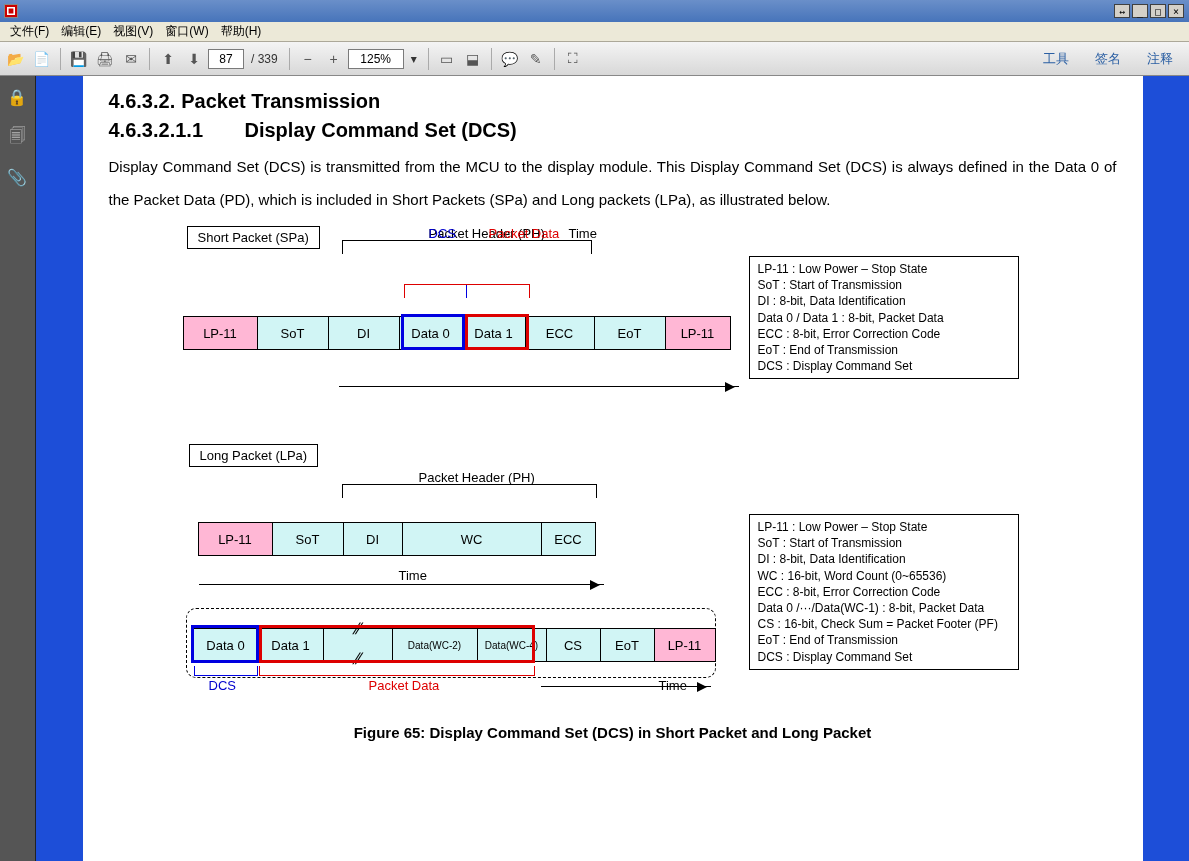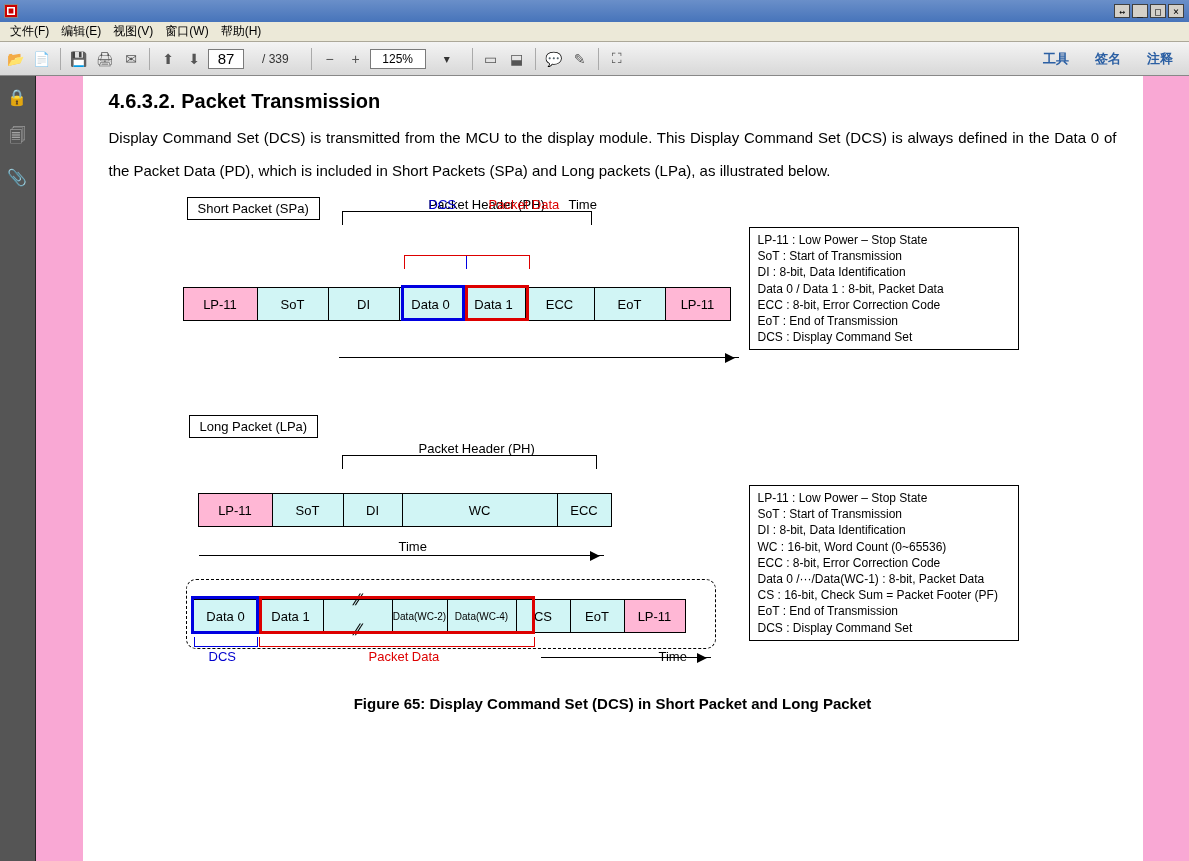--- a/index.html
+++ b/index.html
@@ -13,31 +13,31 @@
 .titlebar .winbtn { width:16px; height:14px; margin:0 1px; background:#d4d0c8; border:1px solid #404040; display:flex; align-items:center; justify-content:center; color:#000; font-size:10px; }
 
 
 .menubar { height:20px; background:#ece9d8; border-bottom:1px solid #aca899; display:flex; align-items:center; padding:0 4px; font-size:12px; }
 .menubar span { padding:2px 6px; cursor:default; }
 
 
 .toolbar { height:34px; background:linear-gradient(#f4f4f4,#d8d8d8); border-bottom:1px solid #888; display:flex; align-items:center; padding:0 4px; gap:2px; }
 .tbtn { width:24px; height:24px; border:1px solid transparent; border-radius:3px; display:flex; align-items:center; justify-content:center; color:#555; font-size:14px; }
 .tsep { width:1px; height:22px; background:#aaa; margin:0 4px; }
-.pagebox { width:36px; height:20px; border:1px solid #7a7a7a; text-align:center; font-size:15px; background:#fff; }
-.pginfo { font-size:12px; color:#333; margin:0 16px; }
+.pagebox { width:36px; height:20px; border:1px solid #7a7a7a; text-align:center; font-size:12px; background:#fff; }
+.pginfo { font-size:12px; color:#333; margin:0 5px; }
 .zoombox { width:56px; height:20px; border:1px solid #7a7a7a; text-align:center; font-size:12px; background:#fff; }
 .tspacer { flex:1; }
-.tlink { color:#2b5fa3; font-size:13px; margin:0 12px;font-weight:bold; }
+.tlink { color:#2b5fa3; font-size:13px; margin:0 12px; }
 
 
 .main { display:flex; height:785px; }
 .sidepanel { width:36px; background:#555; border-right:1px solid #222; display:flex; flex-direction:column; align-items:center; padding-top:10px; gap:18px; }
 .sidebtn { width:22px; height:22px; color:#bbb; display:flex; align-items:center; justify-content:center; font-size:16px; }
-.docview { flex:1; background:#f9a8d4; padding:0 10px; overflow:hidden; }
+.docview { flex:1; background:#1d4ed8; padding:0 10px; overflow:hidden; }
 .page { background:#fff; margin:0 auto; width:1060px; height:785px; padding:14px 26px; position:relative; }
 
 
 .h1 { font-family:Arial,sans-serif; font-weight:bold; font-size:20px; color:#000; margin-bottom:6px; }
 .h1 .num { margin-right:6px; }
 .h1b .num { display:inline-block; width:130px; }
 .para { font-family:Arial,sans-serif; font-size:15px; color:#000; line-height:2.2; text-align:justify; margin-top:8px; }
 
 .diagram { position:relative; margin-top:10px; height:520px; font-family:Arial,sans-serif; }
 .boxlbl { position:absolute; border:1px solid #000; background:#fff; padding:3px 10px; font-size:13px; }
@@ -113,20 +113,21 @@
 
 <div class="main">
   <div class="sidepanel">
     <div class="sidebtn">🔒</div>
     <div class="sidebtn">🗐</div>
     <div class="sidebtn">📎</div>
   </div>
   <div class="docview">
     <div class="page">
       <div class="h1"><span class="num">4.6.3.2.</span><span>Packet Transmission</span></div>
+      <div class="h1 h1b"><span class="num">4.6.3.2.1.1</span><span>Display Command Set (DCS)</span></div>
       <div class="para">Display Command Set (DCS) is transmitted from the MCU to the display module. This Display Command Set (DCS) is always defined in the Data 0 of the Packet Data (PD), which is included in Short Packets (SPa) and Long packets (LPa), as illustrated below.</div>
 
       <div class="diagram">
 
         <div class="boxlbl" style="left:78px;top:0">Short Packet (SPa)</div>
         <div class="brk" style="left:233px;top:14px;width:250px"></div>
         <div class="txtlbl" style="left:320px;top:0">Packet Header (PH)</div>
         <div class="txtlbl blue" style="left:320px;top:40">DCS</div>
         <div class="txtlbl red" style="left:380px;top:40">Packet Data</div>
         <div class="brk" style="left:295px;top:58px;width:63px;border-color:#0000e0"></div>
@@ -155,31 +156,31 @@
             <div>DCS : Display Command Set</div>
         </div>
 
         <div class="boxlbl" style="left:80px;top:218px">Long Packet (LPa)</div>
         <div class="brk" style="left:233px;top:258px;width:255px"></div>
         <div class="txtlbl" style="left:310px;top:244px">Packet Header (PH)</div>
         <div class="pktrow" style="left:90px;top:296px">
           <div class="cell pink" style="width:75px">LP-11</div>
           <div class="cell cyan" style="width:72px">SoT</div>
           <div class="cell cyan" style="width:60px">DI</div>
-          <div class="cell cyan" style="width:156px">WC</div>
+          <div class="cell cyan" style="width:140px">WC</div>
           <div class="cell cyan" style="width:55px">ECC</div>
         </div>
         <div class="txtlbl" style="left:290px;top:342px">Time</div>
         <div class="arrow" style="left:90px;top:358px;width:405px"></div>
         <div class="dashbox" style="left:77px;top:382px;width:530px;height:70px;border-radius:10px"></div>
         <div class="pktrow" style="left:85px;top:402px">
           <div class="cell cyan" style="width:66px">Data 0</div>
           <div class="cell cyan" style="width:66px">Data 1</div>
           <div class="cell cyan" style="width:70px"></div>
-          <div class="cell cyan" style="width:56px;font-size:10px">Data(WC-2)</div>
+          <div class="cell cyan" style="width:86px;font-size:10px">Data(WC-2)</div>
           <div class="cell cyan" style="width:70px;font-size:10px">Data(WC-4)</div>
           <div class="cell cyan" style="width:55px">CS</div>
           <div class="cell cyan" style="width:55px">EoT</div>
           <div class="cell pink" style="width:62px">LP-11</div>
         </div>
         <div class="slashes" style="left:245px;top:394px">//</div>
         <div class="slashes" style="left:245px;top:424px">//</div>
         <div class="hl blue" style="left:82px;top:399px;width:68px;height:38px"></div>
         <div class="hl red" style="left:150px;top:399px;width:276px;height:38px"></div>
         <div class="brkb" style="left:85px;top:440px;width:64px;border-color:#0000e0"></div>

